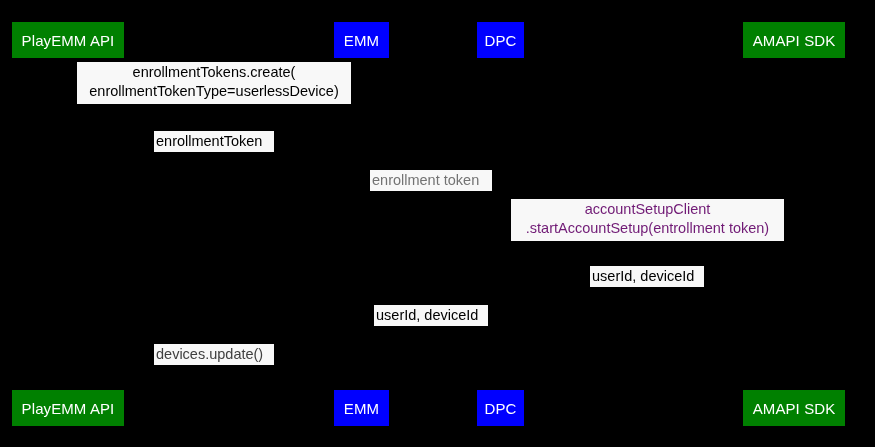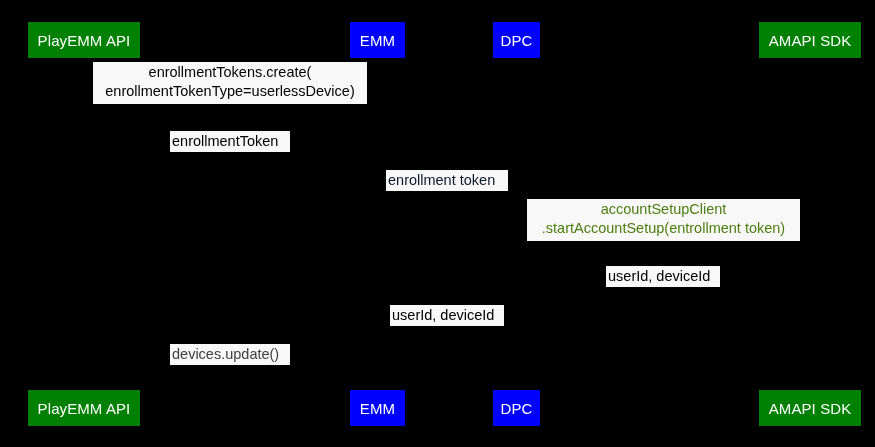--- a/index.html
+++ b/index.html
@@ -10,21 +10,21 @@
   body {
     width: 875px;
     height: 447px;
     position: relative;
     overflow: hidden;
     font-family: "Liberation Sans", sans-serif;
   }
 
   #diagram {
     position: absolute;
-    left: 16px;
+    left: 0;
     top: 0;
     width: 696px;
     height: 447px;
     background: #000000;
   }
 
   
   .participant {
     position: absolute;
     display: flex;
@@ -105,19 +105,19 @@
     </div>
     <div class="participant" style="left: 743px; top: 22px; width: 102px; height: 36px; background: rgb(0, 128, 0); color: rgb(255, 255, 255);">
       <span>AMAPI SDK</span>
     </div>
     <div class="participant" style="left: 743px; top: 390px; width: 102px; height: 36px; background: rgb(0, 128, 0); color: rgb(255, 255, 255);">
       <span>AMAPI SDK</span>
     </div>
     <div class="msg-label" style="left: 77px; top: 62px; width: 274px; height: 42px; background: rgb(248, 248, 248); color: rgb(0, 0, 0);">enrollmentTokens.create(
 enrollmentTokenType=userlessDevice)</div>
     <div class="msg-label left" style="left: 154px; top: 131px; width: 120px; height: 21px; background: rgb(248, 248, 248); color: rgb(0, 0, 0);">enrollmentToken</div>
-    <div class="msg-label left" style="left: 370px; top: 170px; width: 122px; height: 21px; background: rgb(248, 248, 248); color: #0f172a;">enrollment token</div>
-    <div class="msg-label" style="left: 511px; top: 199px; width: 273px; height: 42px; background: rgb(248, 248, 248); color: #4d7c0f;">accountSetupClient
+    <div class="msg-label left" style="left: 370px; top: 170px; width: 122px; height: 21px; background: rgb(248, 248, 248); color: #737373;">enrollment token</div>
+    <div class="msg-label" style="left: 511px; top: 199px; width: 273px; height: 42px; background: rgb(248, 248, 248); color: #701a75;">accountSetupClient
 .startAccountSetup(entrollment token)</div>
     <div class="msg-label left" style="left: 590px; top: 266px; width: 114px; height: 21px; background: rgb(248, 248, 248); color: rgb(0, 0, 0);">userId, deviceId</div>
     <div class="msg-label left" style="left: 374px; top: 305px; width: 114px; height: 21px; background: rgb(248, 248, 248); color: rgb(0, 0, 0);">userId, deviceId</div>
     <div class="msg-label left" style="left: 154px; top: 344px; width: 120px; height: 21px; background: rgb(248, 248, 248); color: #404040;">devices.update()</div>
   </div>
 
 </body></html>

